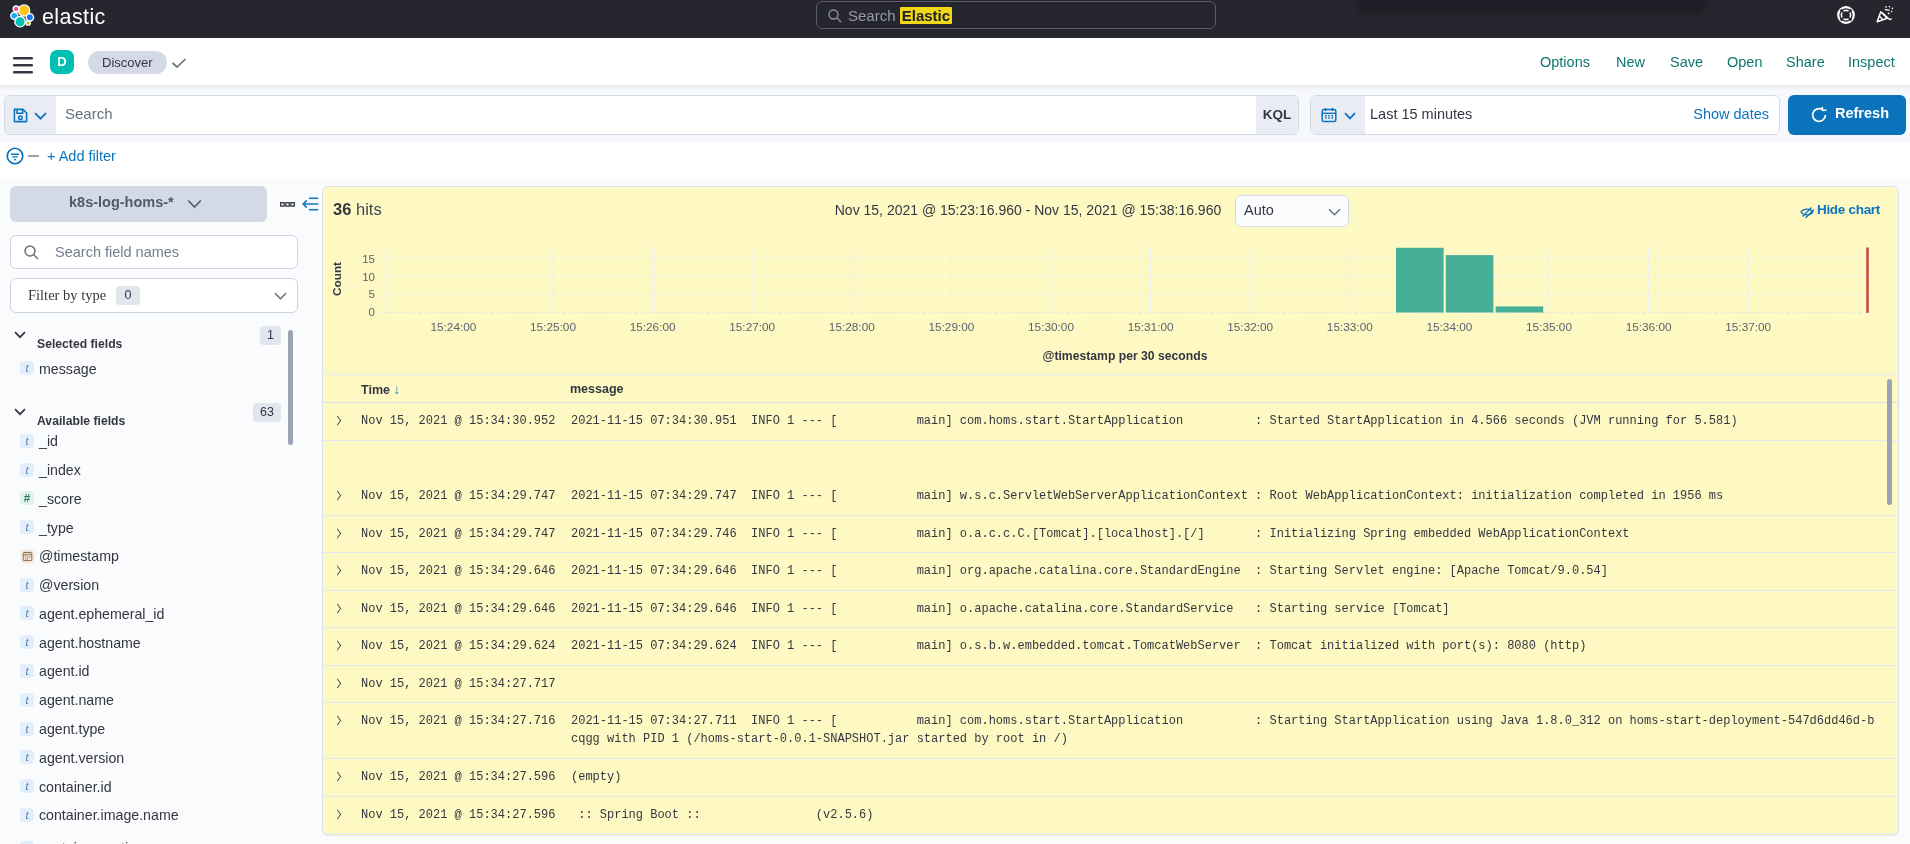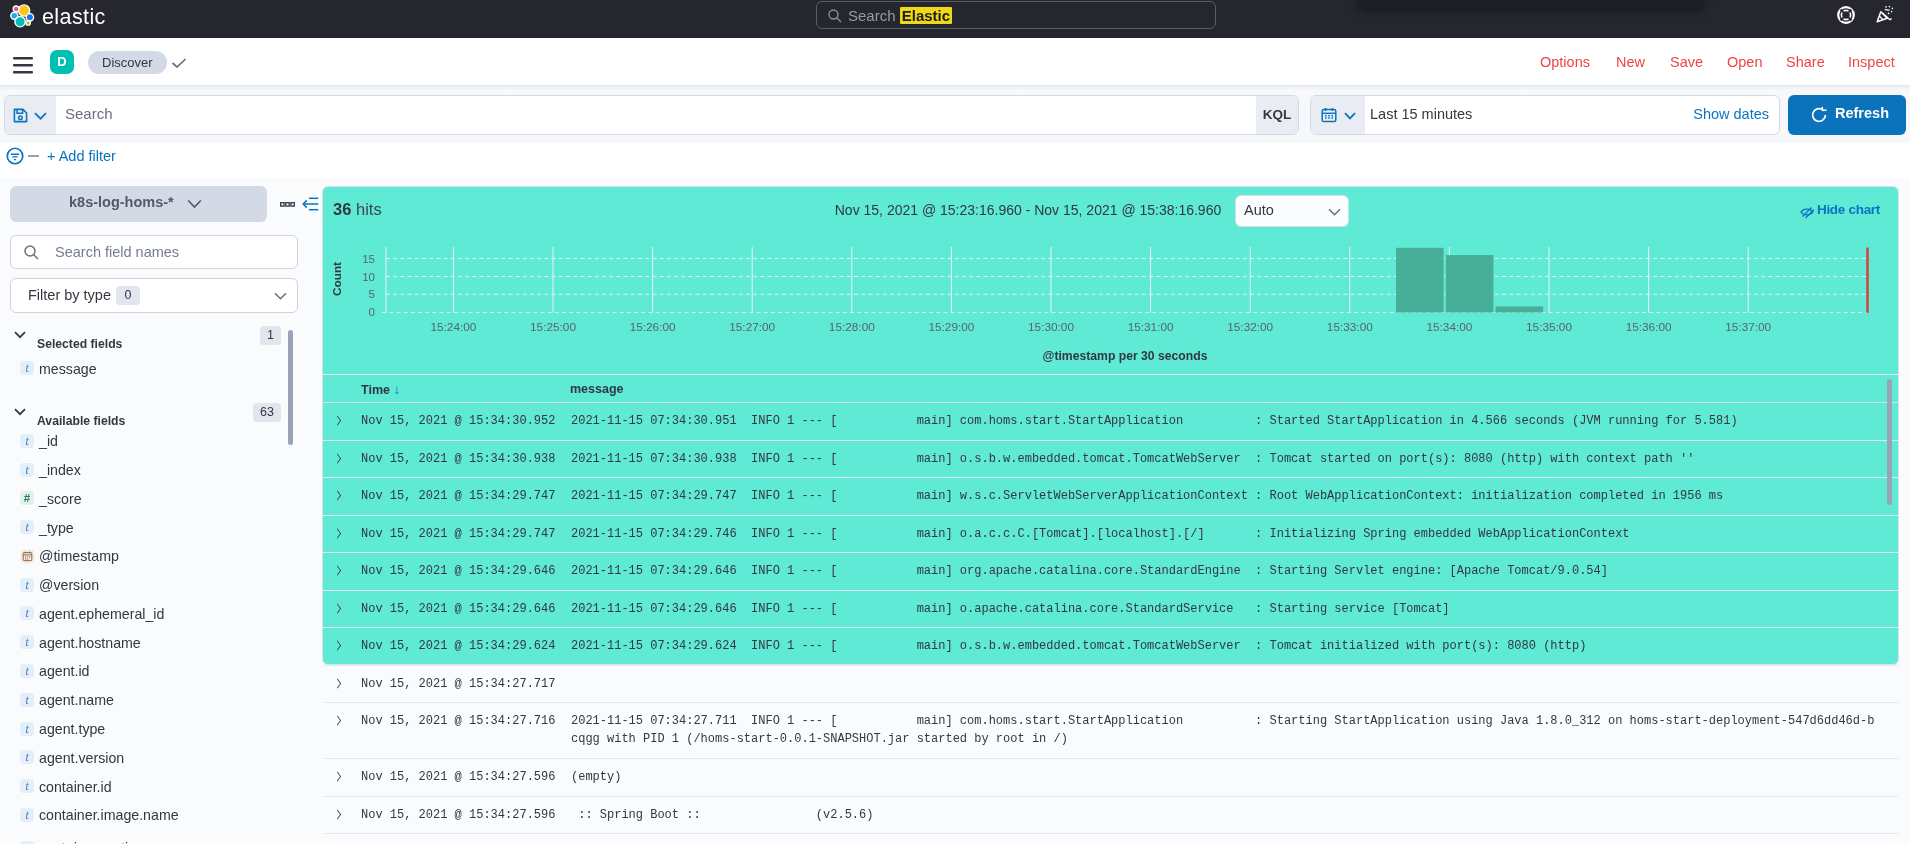--- a/index.html
+++ b/index.html
@@ -10,51 +10,51 @@
 .hdr .logo { position:absolute; left:9px; top:3px; }
 .hdr .brand { position:absolute; left:42px; top:5px; color:#fff; font-size:21.5px; letter-spacing:.4px; }
 .hsearch { position:absolute; left:772px; top:1px; width:400px; height:28px; border:1px solid #5a5e6a; border-radius:6px;margin-left:44px; }
 .hsearch .ph { position:absolute; left:31px; top:5px; font-size:15px; color:#989ba6; }
 .hsearch .hl { background:#f0d816; color:#1d1e24; font-weight:600; padding:0 2px; border-radius:1px; }
 .popstub { position:absolute; left:1358px; top:-4px; width:346px; height:12px; background:#1e1f26; border-radius:0 0 6px 6px; box-shadow:0 3px 8px rgba(0,0,0,.35); }
 
 .bcbar { position:absolute; left:0; top:38px; width:1910px; height:48px; background:#fff; border-bottom:1px solid #e3e7ee; }
 .dbadge { position:absolute; left:50px; top:12px; width:24px; height:24px; border-radius:7px; background:#00bfb3; color:#fff; font-weight:700; font-size:13px; text-align:center; line-height:24px; }
 .bpill { position:absolute; left:88px; top:13px; height:23px; padding:0 14px; border-radius:12px; background:#d3dae6; color:#343741; font-size:13px; line-height:23px; }
-.blink { position:absolute; top:0; height:48px; line-height:48px; color:#ef4444; font-size:14.5px; font-weight:500; }
+.blink { position:absolute; top:0; height:48px; line-height:48px; color:#0f766e; font-size:14.5px; font-weight:500; }
 
 .qband { position:absolute; left:0; top:86px; width:1910px; height:57px; background:#f6f8fb; }
 .qshadow { position:absolute; left:0; top:86px; width:1910px; height:4px; background:linear-gradient(rgba(120,130,150,.10), rgba(120,130,150,0)); }
 .qbar { position:absolute; left:4px; top:95px; width:1295px; height:40px; background:#fff; border:1px solid #d3dae6; border-radius:6px; }
 .qprep { position:absolute; left:0; top:0; width:51px; height:38px; background:#e9edf3; border-radius:5px 0 0 5px; }
 .qkql { position:absolute; right:0; top:0; width:42px; height:38px; background:#e9edf3; border-radius:0 5px 5px 0; color:#343741; font-size:13.5px; font-weight:600; text-align:center; line-height:38px; }
 .qph { position:absolute; left:60px; top:9px; font-size:15px; color:#69707d; }
 .dpick { position:absolute; left:1310px; top:95px; width:470px; height:40px; background:#fff; border:1px solid #d3dae6; border-radius:6px; }
 .dprep { position:absolute; left:0; top:0; width:54px; height:38px; background:#e9edf3; border-radius:5px 0 0 5px; }
 .dtext { position:absolute; left:59px; top:10px; font-size:14.5px; color:#343741; }
 .dshow { position:absolute; right:10px; top:10px; font-size:14.5px; font-weight:500; color:#0b74c0; }
 .rbtn { position:absolute; left:1788px; top:95px; width:118px; height:40px; background:#0a73bb; border-radius:6px; color:#fff;text-align:center; }
 .rbtn span { position:absolute; left:47px; top:10px; font-size:14.5px; font-weight:700; }
 .addf { position:absolute; left:47px; top:148px; font-size:14.5px; font-weight:400; color:#0b74c0; }
 
 .ipill { position:absolute; left:10px; top:186px; width:257px; height:36px; background:#d3dae6; border-radius:6px; }
 .ipill span { font-weight:600; font-size:14.5px; color:#535a66; }
 .sinput { position:absolute; left:10px; top:235px; width:288px; height:34px; background:#fff; border:1px solid #cdd3e0; border-radius:6px; }
 .sinput .ph { position:absolute; left:44px; top:8px; font-size:14.5px; color:#747d8f; }
 .fsel { position:absolute; left:10px; top:278px; width:288px; height:35px; background:#fff; border:1px solid #cdd3e0; border-radius:6px; }
-.fsel .lbl { position:absolute; left:17px; top:8px; font-size:14.5px; color:#343741; }
+.fsel .lbl { position:absolute; left:17px; top:8px; font-size:14.5px; color:#343741;font-family:Liberation Serif, serif; }
 .cntbadge { position:absolute; border-radius:4px; background:#e0e5ee; color:#343741; font-size:12.5px; font-weight:500; text-align:center; }
 .shead { position:absolute; font-size:12.2px; font-weight:700; color:#343741;margin-top:8px; }
 .fitem { position:absolute; font-size:14.2px; color:#343741; }
 .token { position:absolute; width:14px; height:14px; border-radius:4px; font-size:11.5px; text-align:center; line-height:14px; font-style:italic; font-family:"Liberation Serif",serif; }
 .tok-t { background:#e3eefa; color:#3b7cb8; }
 .tok-n { background:#e0f2eb; color:#357a63; }
 .sscroll { position:absolute; left:288px; top:330px; width:5px; height:115px; border-radius:3px; background:#9aa4b5; }
 
-.card { position:absolute; left:322px; top:186px; width:1577px; height:479px; background:#5eead4; border:1px solid #dbe1ec; border-radius:6px; }
+.card { position:absolute; left:322px; top:186px; width:1577px; height:650px; background:#fef9c3; border:1px solid #dbe1ec; border-radius:6px; }
 .hits { position:absolute; left:10px; top:13px; font-size:16.5px; color:#343741; }
 .hits b { font-weight:700; }
 .ctitle { position:absolute; left:405px; width:600px; top:15px; font-size:14px; color:#343741; text-align:center; }
 .autosel { position:absolute; left:912px; top:8px; width:114px; height:32px; border:1px solid #d6dce8; border-radius:6px; background:#fbfcfd; }
 .autosel span { position:absolute; left:8px; top:6px; font-size:14.5px; color:#343741; }
 .hidechart { position:absolute; right:18px; top:15px; font-size:13.5px; font-weight:600; letter-spacing:-0.3px; color:#0b74c0; }
 
 .thead { position:absolute; left:0; top:187px; width:1575px; height:29px; border-top:1px solid #e6eaf2; border-bottom:1px solid #d9dfe9; }
 .thead .t1 { position:absolute; left:38px; top:7px; font-size:12.5px; font-weight:700; color:#343741; }
 .thead .t2 { position:absolute; left:247px; top:7px; font-size:12.5px; font-weight:700; color:#343741; }
@@ -314,25 +314,20 @@
 </svg>
   <div class="thead">
     <div class="t1">Time <span style="color:#0b74c0;font-weight:400;font-size:13.5px">↓</span></div>
     <div class="t2">message</div>
   </div>
   <div class="trow" style="top:216.0px;height:37.5px">
   <div class="chev" style="top:14px"></div>
   <div class="tm" style="top:11px">Nov 15, 2021 @ 15:34:30.952</div>
   <div class="ms" style="top:11px">2021-11-15 07:34:30.951  INFO 1 --- [           main] com.homs.start.StartApplication          : Started StartApplication in 4.566 seconds (JVM running for 5.581)</div>
 </div>
-<div class="trow" style="top:253.5px;height:37.5px">
-  <div class="chev" style="top:14px"></div>
-  <div class="tm" style="top:11px">Nov 15, 2021 @ 15:34:30.938</div>
-  <div class="ms" style="top:11px">2021-11-15 07:34:30.938  INFO 1 --- [           main] o.s.b.w.embedded.tomcat.TomcatWebServer  : Tomcat started on port(s): 8080 (http) with context path ''</div>
-</div>
 <div class="trow" style="top:291.0px;height:37.5px">
   <div class="chev" style="top:14px"></div>
   <div class="tm" style="top:11px">Nov 15, 2021 @ 15:34:29.747</div>
   <div class="ms" style="top:11px">2021-11-15 07:34:29.747  INFO 1 --- [           main] w.s.c.ServletWebServerApplicationContext : Root WebApplicationContext: initialization completed in 1956 ms</div>
 </div>
 <div class="trow" style="top:328.5px;height:37.5px">
   <div class="chev" style="top:14px"></div>
   <div class="tm" style="top:11px">Nov 15, 2021 @ 15:34:29.747</div>
   <div class="ms" style="top:11px">2021-11-15 07:34:29.746  INFO 1 --- [           main] o.a.c.c.C.[Tomcat].[localhost].[/]       : Initializing Spring embedded WebApplicationContext</div>
 </div>

